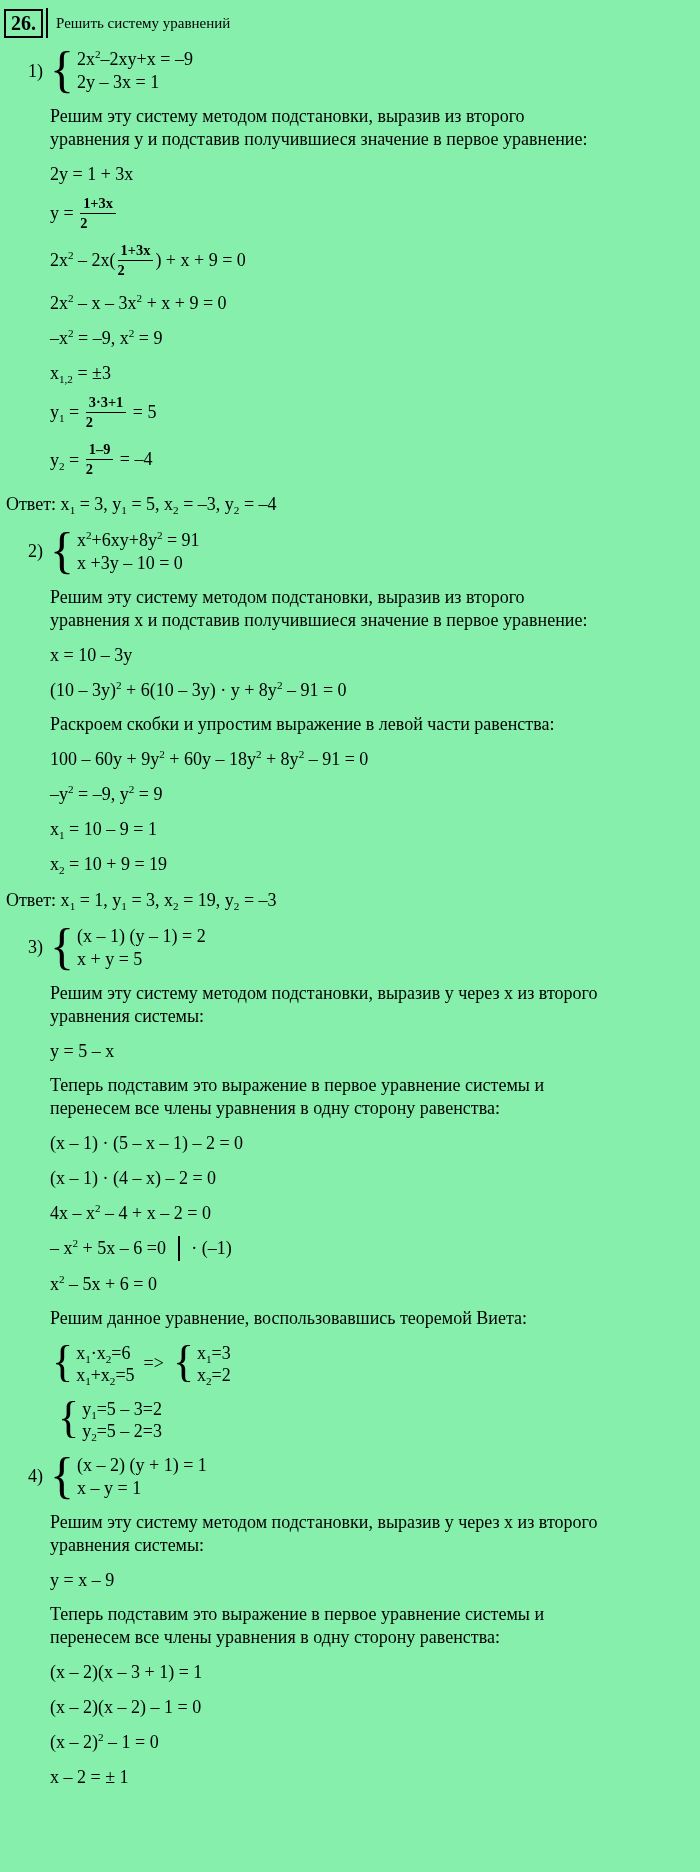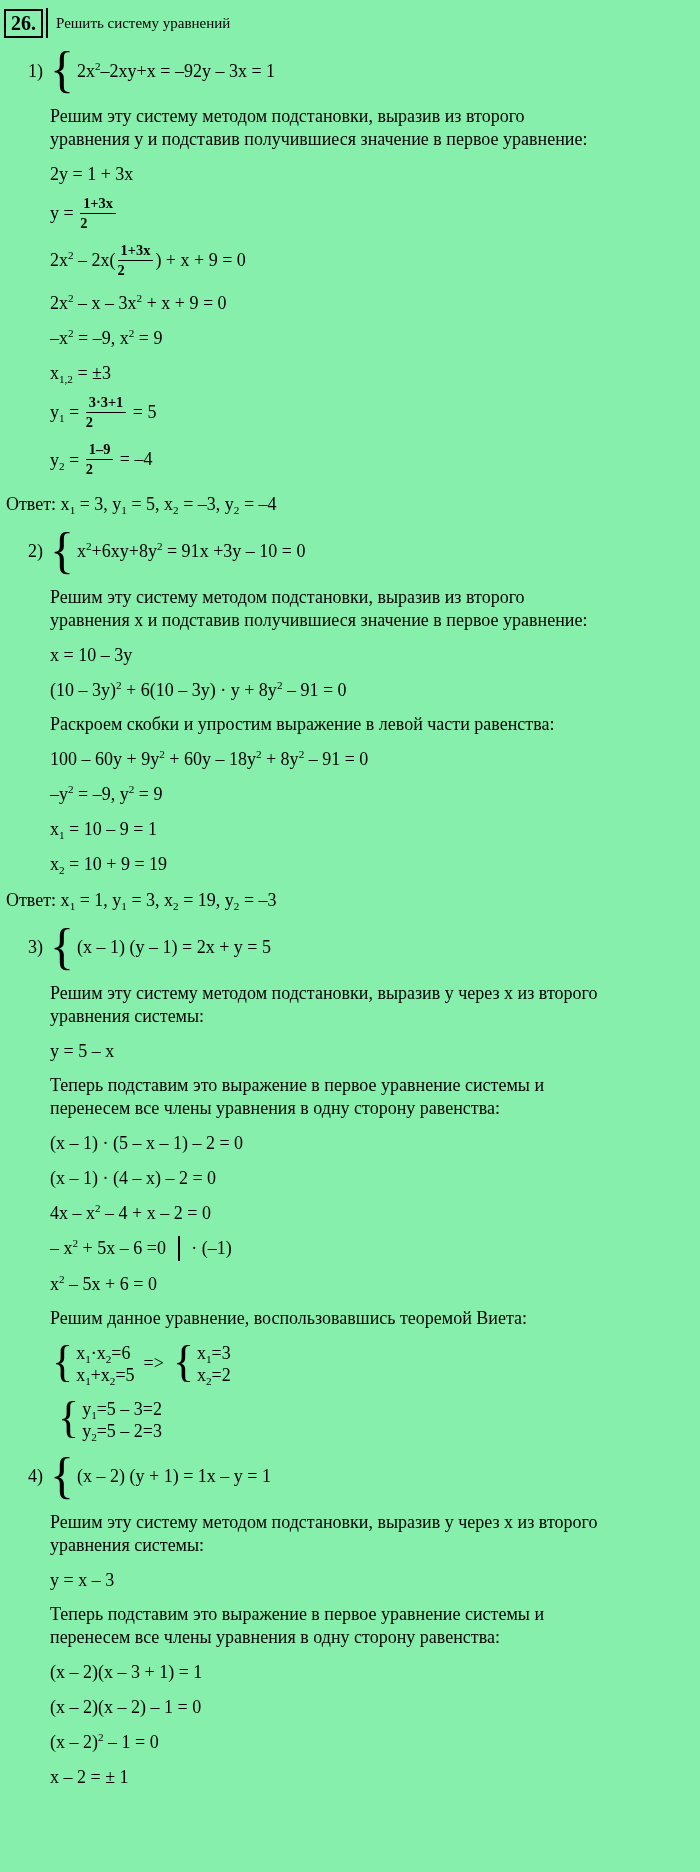--- a/index.html
+++ b/index.html
@@ -18,21 +18,21 @@
     padding:0 5px 1px 5px; line-height:24px;
   }
   .hrule { width:2px; height:30px; background:#000; margin-left:3px; margin-right:8px; }
   .title { font-size:15px; }
 
   .sys-head { display:flex; align-items:center; margin:10px 0 8px 24px; }
   .sys-label { margin-right:7px; }
   .lbrace { font-family:"Liberation Serif",serif; font-weight:400; }
   .lbrace::before { content:"{"; }
   .sys-head .lbrace { font-size:50px; line-height:46px; margin-right:3px; transform:translateY(-2px); }
-  .sys-eqs { display:flex; flex-direction:row; }
+  .sys-eqs { display:flex; flex-direction:column; }
   .sys-eq { line-height:23px; white-space:nowrap; }
 
   .para { margin:11px 0 11px 46px; }
   .para-line { line-height:23px; white-space:nowrap; }
   .eq { margin:11px 0 11px 46px; line-height:24px; white-space:nowrap; }
   .answer { margin:13px 0 13px 2px; line-height:23px; white-space:nowrap; }
   .answer.in28 { margin-left:24px; }
 
   sup { font-size:62%; line-height:0; }
   sub { font-size:62%; line-height:0; vertical-align:-0.35em; }
@@ -186,21 +186,21 @@
     <span class="lbrace"></span>
     <span class="sys-eqs">
       <span class="sys-eq">(x – 2) (y + 1) = 1</span>
       <span class="sys-eq">x – y = 1</span>
     </span>
   </div>
   <div class="para">
     <div class="para-line">Решим эту систему методом подстановки, выразив у через х из второго</div>
     <div class="para-line">уравнения системы:</div>
   </div>
-  <div class="eq">y = x – 3</div>
+  <div class="eq">y = x – 9</div>
   <div class="para">
     <div class="para-line">Теперь подставим это выражение в первое уравнение системы и</div>
     <div class="para-line">перенесем все члены уравнения в одну сторону равенства:</div>
   </div>
   <div class="eq">(x – 2)(x – 3 + 1) = 1</div>
   <div class="eq">(x – 2)(x – 2) – 1 = 0</div>
   <div class="eq">(x – 2)<sup>2</sup> – 1 = 0</div>
   <div class="eq">x – 2 = ± 1</div>
 
 </div>

